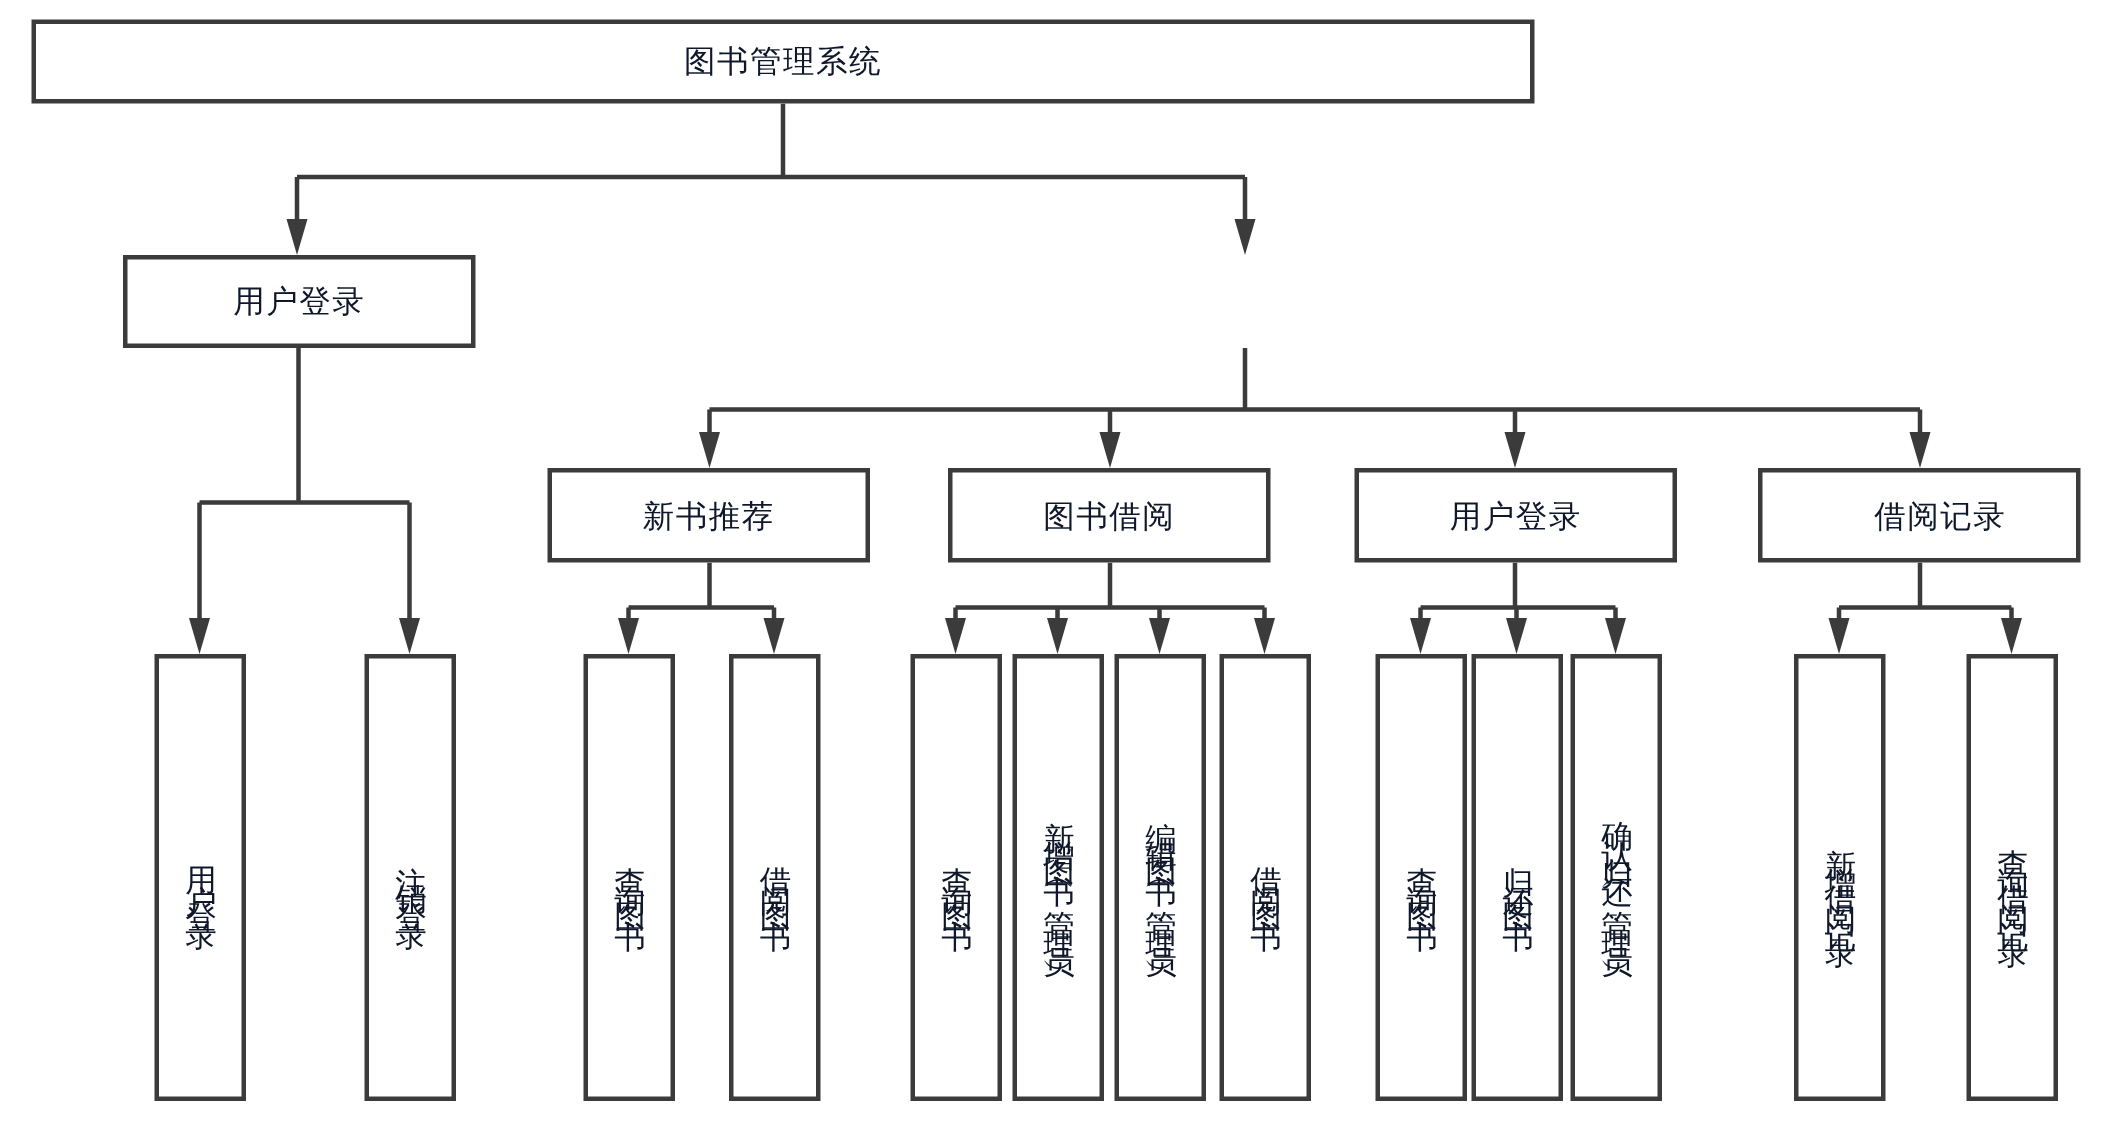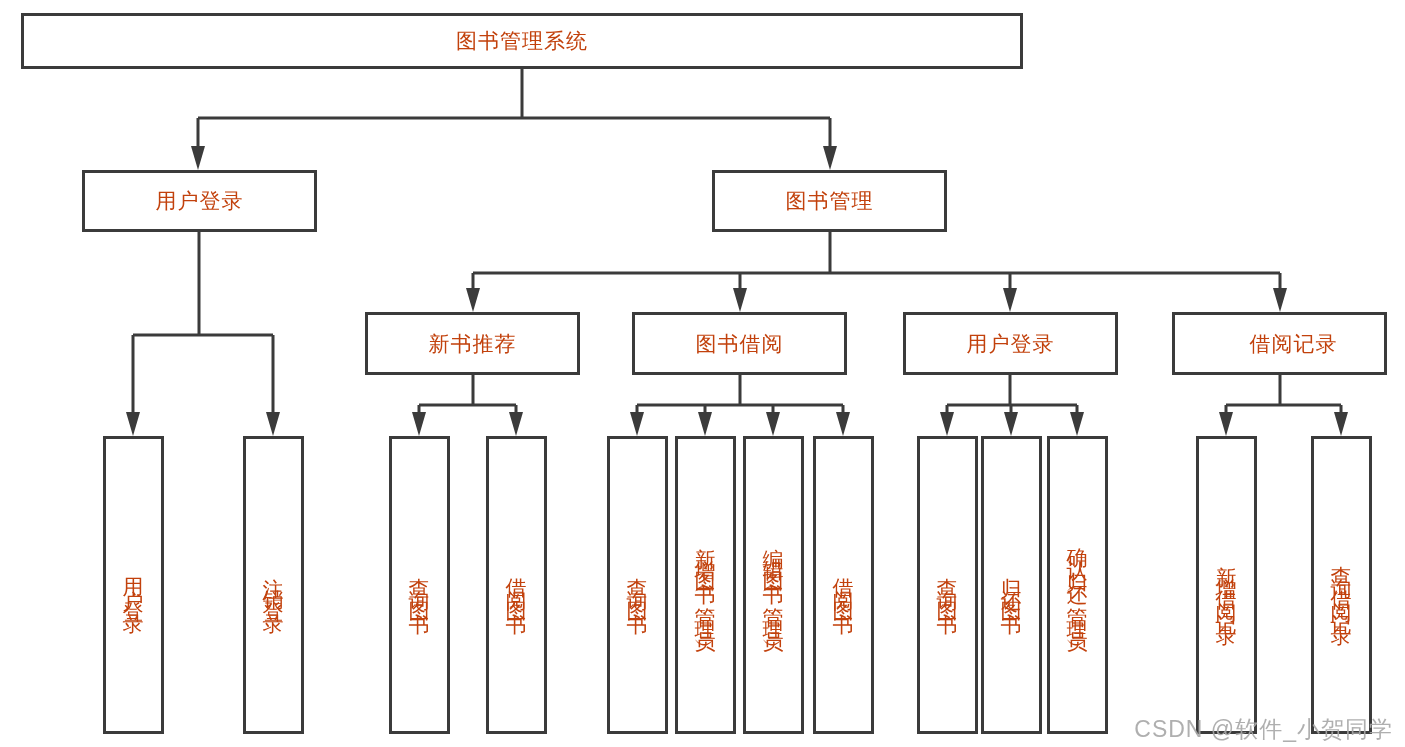--- a/index.html
+++ b/index.html
@@ -17,21 +17,21 @@
     width: 1405px; height: 747px;
   }
   .box {
     position: absolute;
     box-sizing: border-box;
     background: #ffffff;
     border: 3px solid #3b3b3b;
     display: flex;
     align-items: center;
     justify-content: center;
-    color: #c2410c;
+    color: #0f172a;
     font-size: 21px;
     letter-spacing: 1px;
     text-align: center;
   }
   .vbox {
     top: 436px;
     width: 61px;
     height: 298px;
   }
   .vtext {
@@ -87,23 +87,20 @@
     </g>
   </svg>
 
   <div class="box" style="left:21px; top:13px; width:1002px; height:56px;">
     <span>图书管理系统</span>
   </div>
 
   <div class="box" style="left:82px; top:170px; width:235px; height:62px;">
     <span>用户登录</span>
   </div>
-  <div class="box" style="left:712px; top:170px; width:235px; height:62px;">
-    <span>图书管理</span>
-  </div>
 
   <div class="box" style="left:632px; top:312px; width:215px; height:63px;">
     <span>图书借阅</span>
   </div>
   <div class="box" style="left:365px; top:312px; width:215px; height:63px;">
     <span>新书推荐</span>
   </div>
   <div class="box" style="left:903px; top:312px; width:215px; height:63px;">
     <span>用户登录</span>
   </div>
@@ -148,15 +145,14 @@
     <span class="vtext">确认归还（管理员）</span>
   </div>
 
   <div class="box vbox" style="left:1196px;">
     <span class="vtext">新增借阅记录</span>
   </div>
   <div class="box vbox" style="left:1311px;">
     <span class="vtext">查询借阅记录</span>
   </div>
 
-  <div class="watermark">CSDN @软件_小贺同学</div>
 
 </div>
 
 </body></html>

